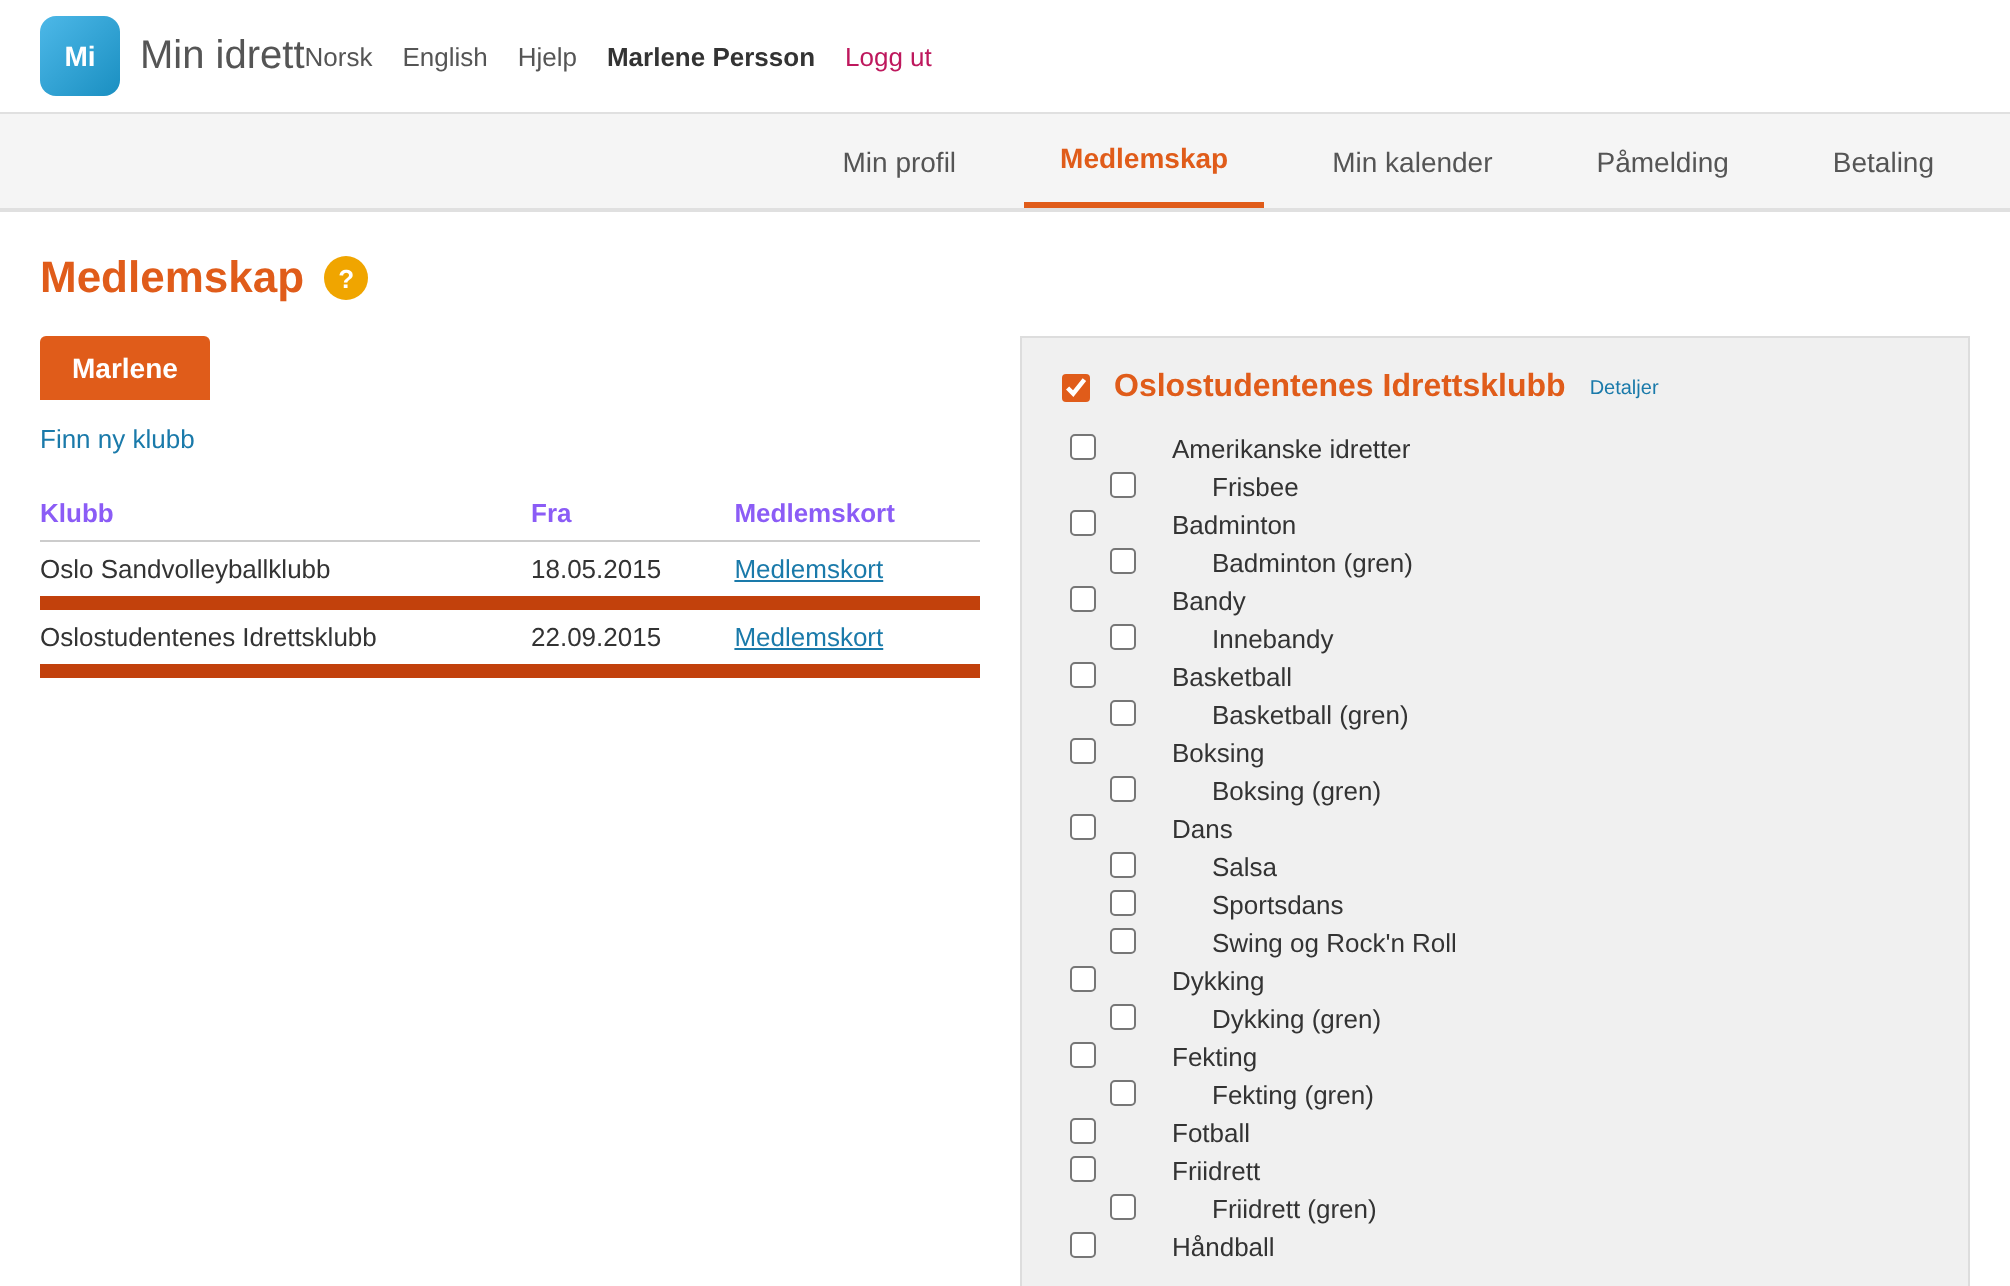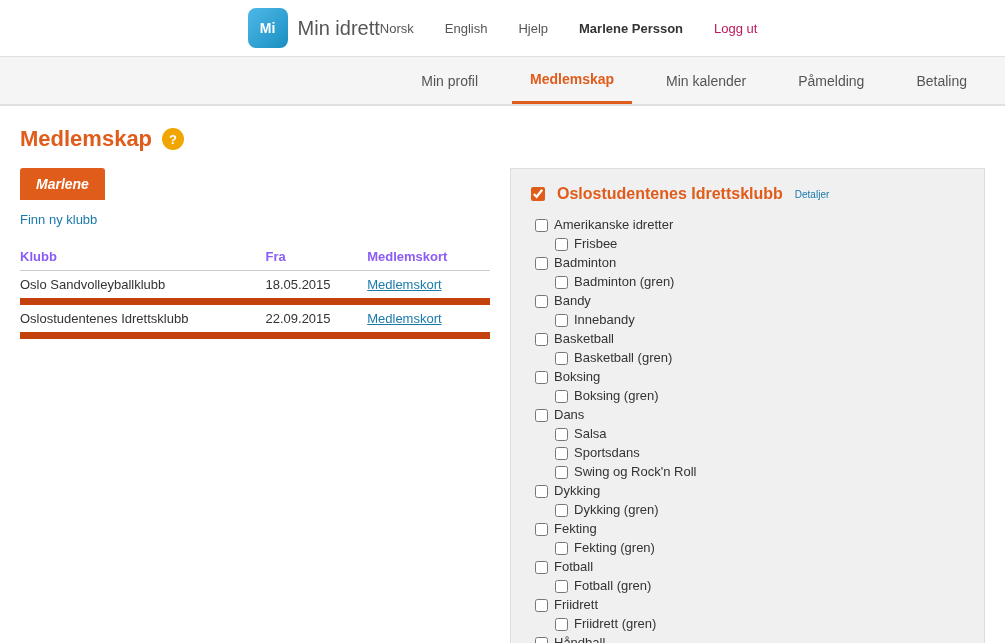--- a/index.html
+++ b/index.html
@@ -5,21 +5,21 @@
     * { margin: 0; padding: 0; box-sizing: border-box; }
     body { font-family: Arial, sans-serif; font-size: 13px; color: #333; background: #fff; }
 
     
     .top-bar {
       background: #fff;
       border-bottom: 1px solid #e0e0e0;
       padding: 8px 20px;
       display: flex;
       align-items: center;
-      justify-content: center;
+      justify-content: flex-start;
     }
     .logo-area {
       display: flex;
       align-items: center;
       gap: 10px;
     }
     .logo-icon {
       width: 40px;
       height: 40px;
       background: linear-gradient(135deg, #4db8e8, #1a8fc1);
@@ -32,21 +32,21 @@
       font-size: 14px;
     }
     .logo-text {
       font-size: 20px;
       color: #555;
       font-weight: normal;
     }
     .top-right-nav {
       display: flex;
       align-items: center;
-      gap: 31px;
+      gap: 15px;
       font-size: 13px;
       color: #555;
     }
     .top-right-nav a {
       color: #555;
       text-decoration: none;
     }
     .top-right-nav .username { font-weight: bold; color: #333; }
     .top-right-nav .logout { color: #be185d; text-decoration: none; }
 
@@ -116,21 +116,20 @@
     }
     .user-tab {
       background: #e05c1a;
       color: white;
       padding: 8px 16px;
       display: inline-block;
       font-weight: bold;
       font-size: 14px;
       border-radius: 3px 3px 0 0;
       margin-bottom: 12px;
-      font-style: italic;
     }
     .finn-ny-klubb {
       margin-bottom: 16px;
     }
     .finn-ny-klubb a {
       color: #1a7aaa;
       text-decoration: none;
       font-size: 13px;
     }
 
@@ -190,24 +189,25 @@
       text-decoration: none;
       font-size: 10px;
     }
 
     .sport-list {
       list-style: none;
       padding-left: 0;
     }
     .sport-item {
       display: flex;
-      align-items: flex-end;
+      align-items: flex-start;
       padding: 2px 0;
       font-size: 13px;
       color: #333;
+      gap: 32px;
     }
     .sport-item input[type="checkbox"] {
       margin-right: 6px;
       width: 13px;
       height: 13px;
     }
     .sport-parent {
       padding-left: 4px;
     }
     .sport-child {
@@ -356,24 +356,20 @@
             <span>Fekting</span>
           </li>
           <li class="sport-item sport-child">
             <input type="checkbox" style="">
             <span>Fekting (gren)</span>
           </li>
           <li class="sport-item sport-parent">
             <input type="checkbox" style="">
             <span>Fotball</span>
           </li>
-          <li class="sport-item sport-child">
-            <input type="checkbox" style="">
-            <span>Fotball (gren)</span>
-          </li>
           <li class="sport-item sport-parent">
             <input type="checkbox" style="">
             <span>Friidrett</span>
           </li>
           <li class="sport-item sport-child">
             <input type="checkbox" style="">
             <span>Friidrett (gren)</span>
           </li>
           <li class="sport-item sport-parent">
             <input type="checkbox" style="">

